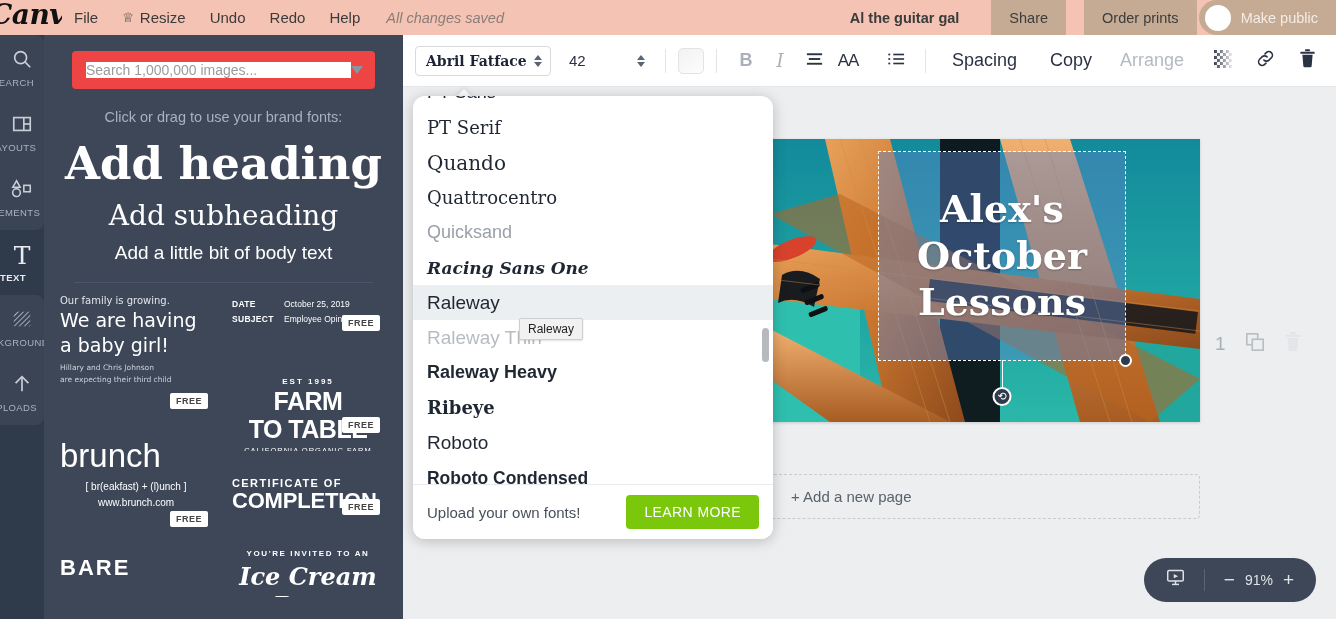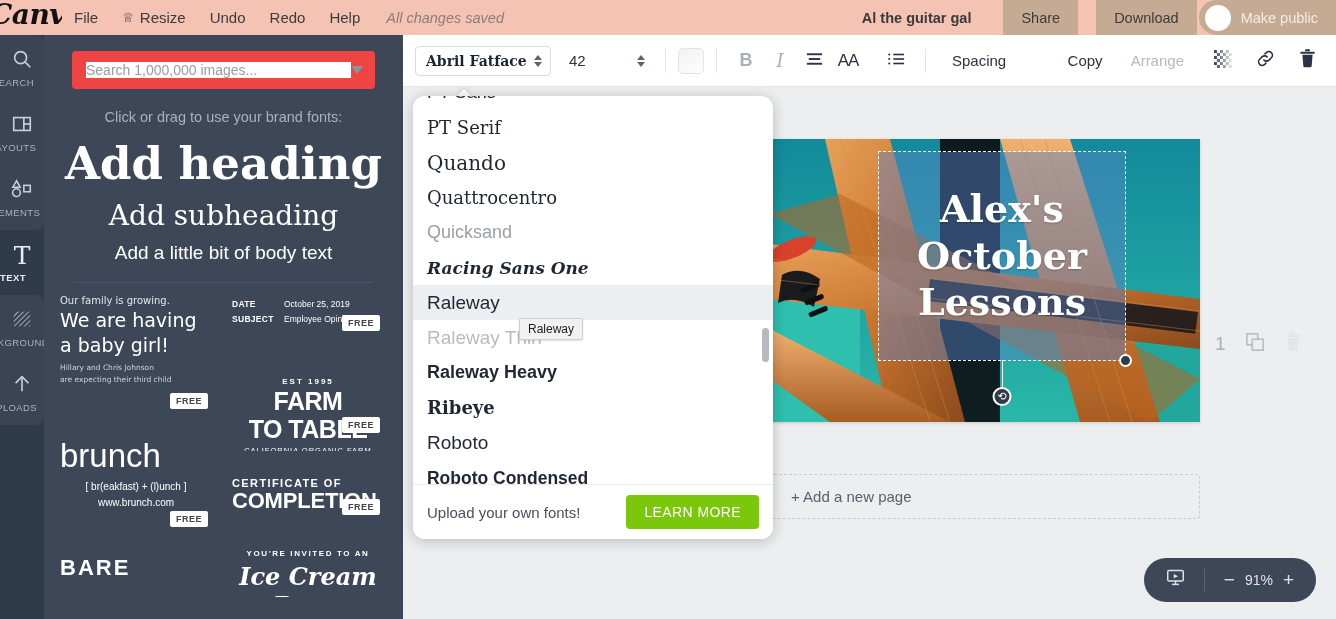--- a/index.html
+++ b/index.html
@@ -190,21 +190,21 @@
     border: 1px solid #e1e3e7; cursor: pointer;
   }
   .tb-icon {
     height: 34px; min-width: 34px; display: flex; align-items: center;
     justify-content: center; cursor: pointer; color: #2b3243;
   }
   .bold-i { font-weight: 700; font-size: 18px; color: #aab0ba; }
   .ital-i { font-style: italic; font-size: 18px; font-family: "DejaVu Serif", serif; color: #aab0ba; }
   .aa-i { font-size: 17px; color: #2b3243; letter-spacing: -1px; }
   .tb-text {
-    font-size: 15px; color: #2b3243; padding: 0 14px; cursor: pointer;
+    font-size: 18px; color: #2b3243; padding: 0 14px; cursor: pointer;
     white-space: nowrap;
   }
   .tb-text.dis { color: #b4b9c2; }
   .spacer { flex: 1; }
 
   
   .canvas-area {
     position: absolute; left: 403px; top: 87px; width: 933px; height: 532px;
     background: #eceef0; overflow: hidden;
   }
@@ -332,21 +332,21 @@
       <span>Redo</span>
     </div>
     <div class="menu-item">
       <span>Help</span>
     </div>
     <div class="saved-text">All changes saved</div>
 
     <div class="topbar-right">
       <div class="design-title">Al the guitar gal</div>
       <div class="tb-btn">Share</div>
-      <div class="tb-btn">Download</div>
+      <div class="tb-btn">Order prints</div>
       <div class="makepublic">
         <div class="knob"></div>
         <div class="mp-label">Make public</div>
       </div>
     </div>
   </div>
 
   <div class="rail">
     <div class="rail-group">
       <div class="rail-item">

